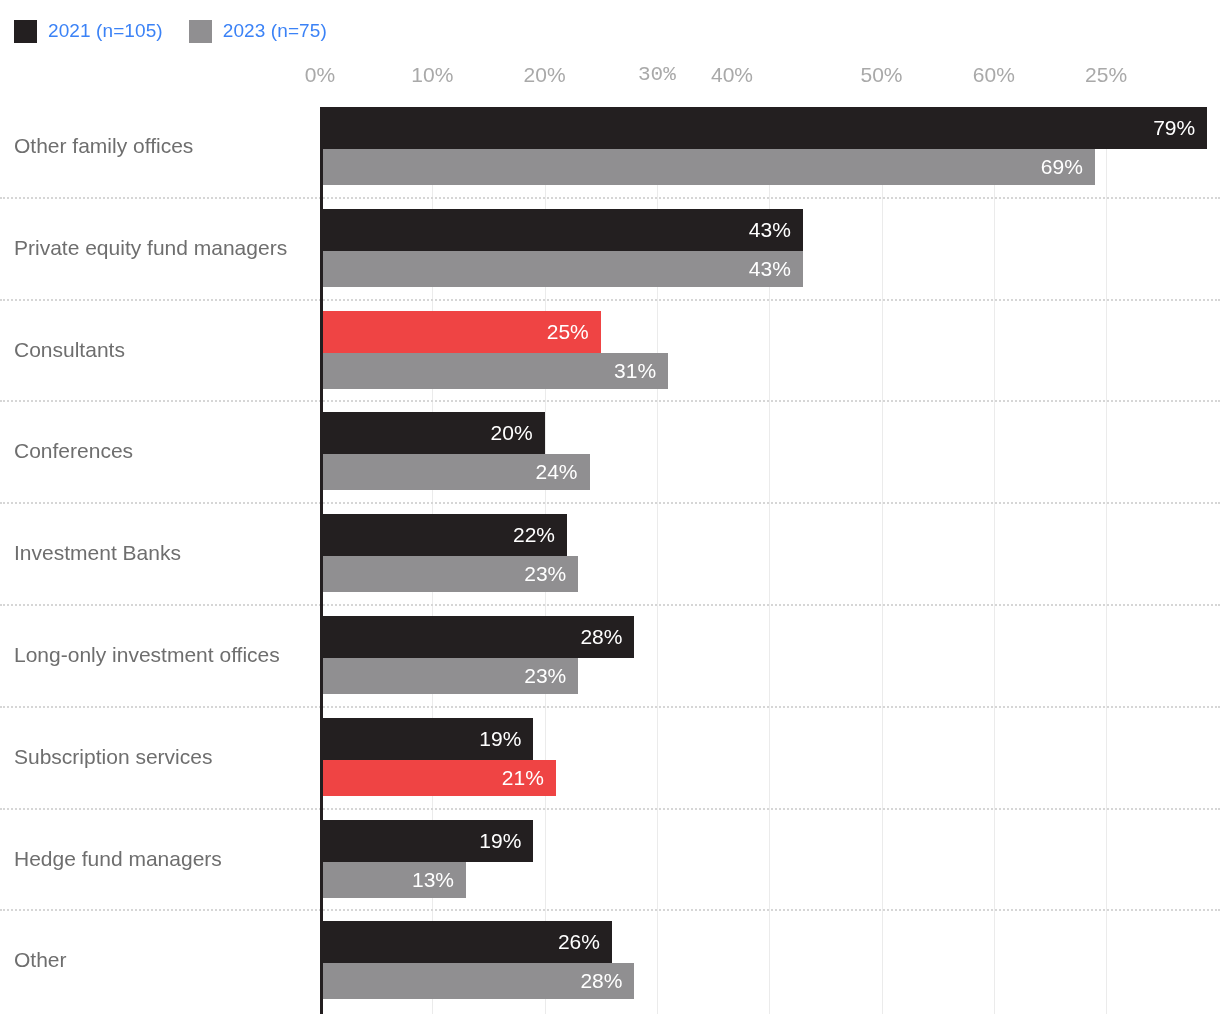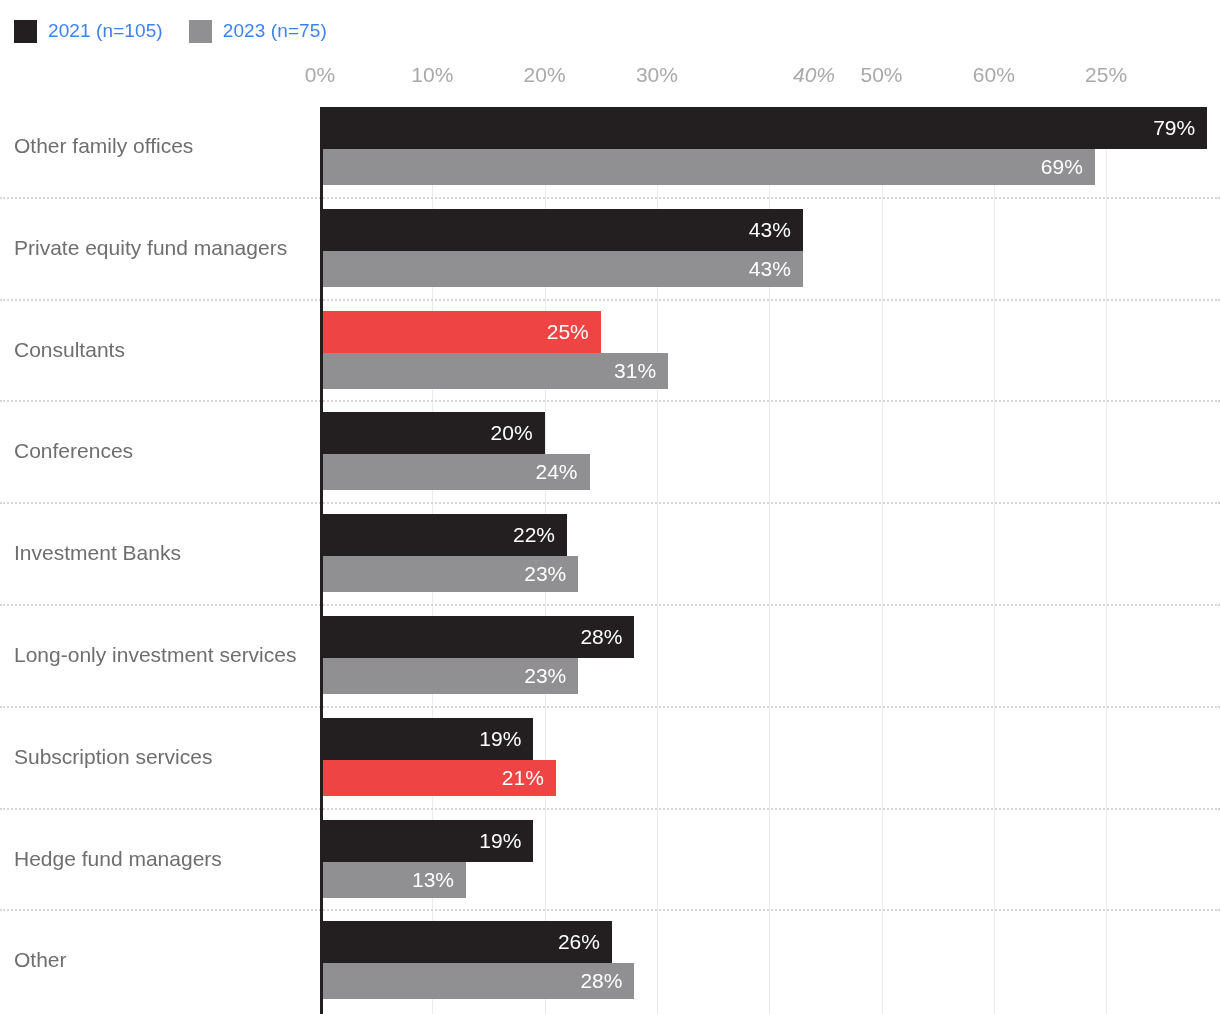--- a/index.html
+++ b/index.html
@@ -134,22 +134,22 @@
     <span class="legend-swatch" style="background: rgb(144, 143, 145);"></span>
     <span class="legend-label">2023 (n=75)</span>
   </div>
 </div>
 
 <div id="chart">
   <div id="xticks">
       <div class="xtick" style="left: 320px;">0%</div>
       <div class="xtick" style="left: 432.3px;">10%</div>
       <div class="xtick" style="left: 544.6px;">20%</div>
-      <div class="xtick" style="left: 656.9px;">30%</div>
-      <div class="xtick" style="left: 814px; font-style: italic;">40%</div>
+      <div class="xtick" style="left: 656.9px; font-family: Liberation Mono, monospace;">30%</div>
+      <div class="xtick" style="left: 732px;">40%</div>
       <div class="xtick" style="left: 881.5px;">50%</div>
       <div class="xtick" style="left: 993.8px;">60%</div>
       <div class="xtick" style="left: 1106.1px;">25%</div>
     </div>
   <div id="plot">
     <div id="gridlines">
         <div class="vgrid" style="left: 112.3px;"></div>
         <div class="vgrid" style="left: 224.6px;"></div>
         <div class="vgrid" style="left: 336.9px;"></div>
         <div class="vgrid" style="left: 449.2px;"></div>
@@ -214,21 +214,21 @@
         </div>
       </div>
   </div>
   <div class="axis-line"></div>
   <div id="labels">
       <div class="cat-label" style="top: 146px;">Other family offices</div>
       <div class="cat-label" style="top: 247.8px;">Private equity fund managers</div>
       <div class="cat-label" style="top: 349.6px;">Consultants</div>
       <div class="cat-label" style="top: 451.4px;">Conferences</div>
       <div class="cat-label" style="top: 553.2px;">Investment Banks</div>
-      <div class="cat-label" style="top: 655px;">Long-only investment services</div>
+      <div class="cat-label" style="top: 655px;">Long-only investment offices</div>
       <div class="cat-label" style="top: 756.8px;">Subscription services</div>
       <div class="cat-label" style="top: 858.6px;">Hedge fund managers</div>
       <div class="cat-label" style="top: 960.4px;">Other</div>
     </div>
   <div id="seps">
       <div class="sep" style="top: 196.8px;"></div>
       <div class="sep" style="top: 298.6px;"></div>
       <div class="sep" style="top: 400.4px;"></div>
       <div class="sep" style="top: 502.2px;"></div>
       <div class="sep" style="top: 604px;"></div>

